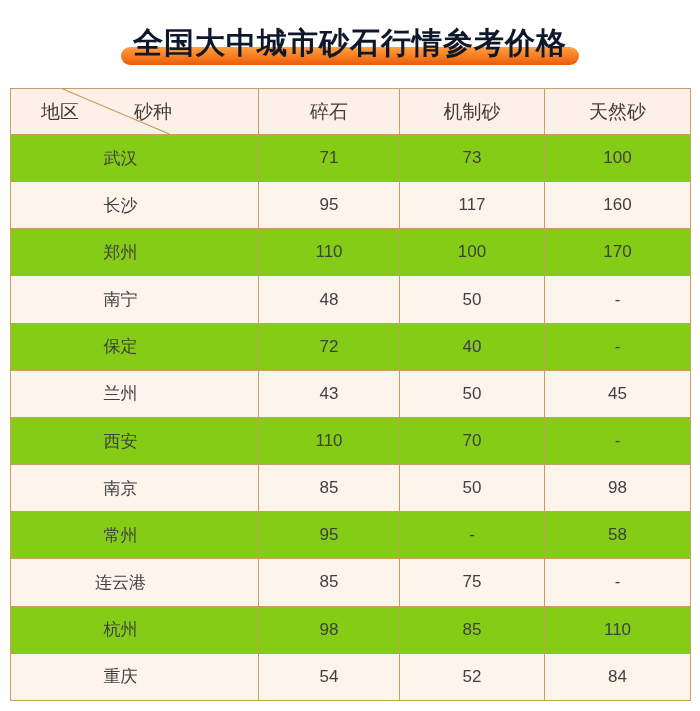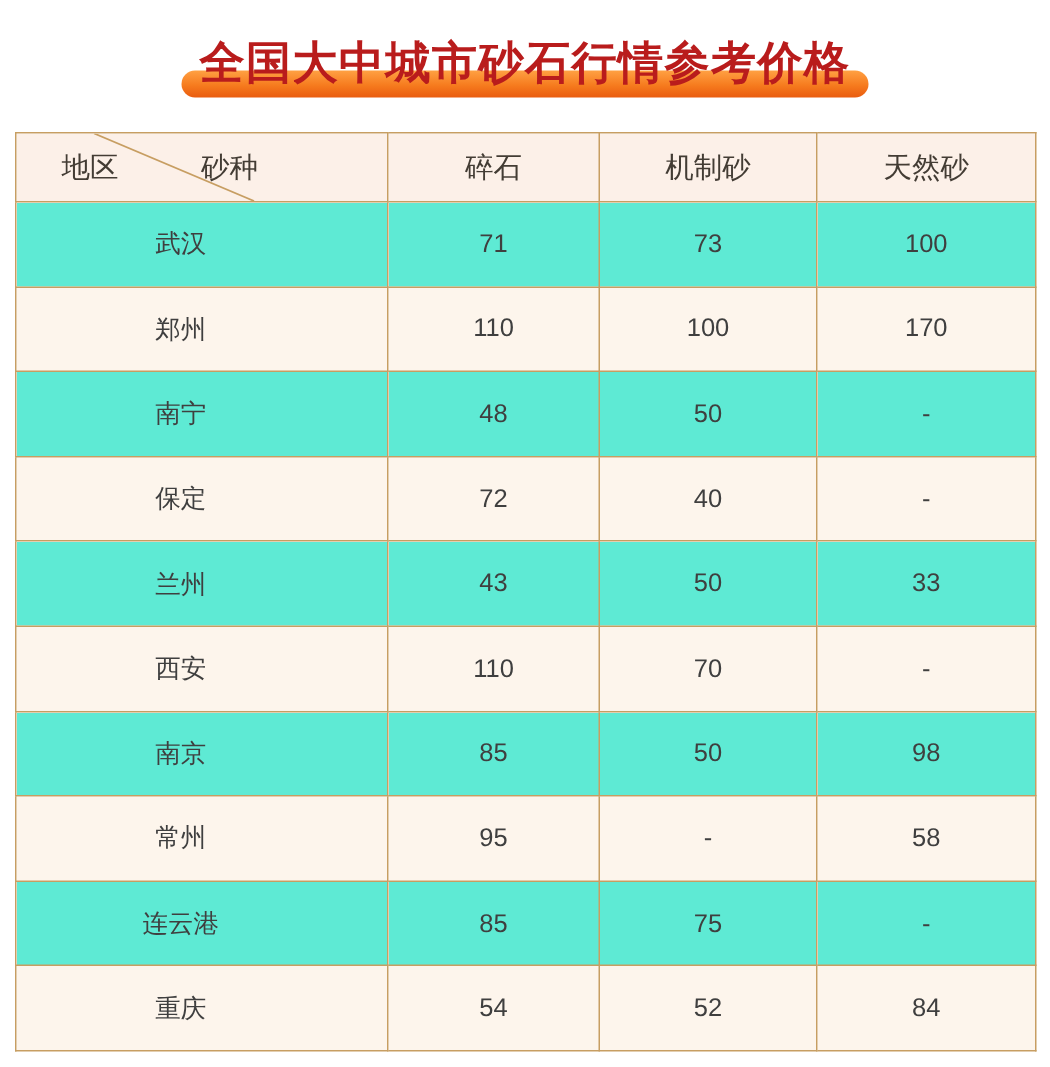--- a/index.html
+++ b/index.html
@@ -8,21 +8,21 @@
     font-family:"Liberation Sans","DejaVu Sans",sans-serif;
     -webkit-font-smoothing:antialiased;
   }
   
   .title-wrap{
     position:absolute;top:0;left:0;width:700px;height:70px;
     display:flex;align-items:flex-start;justify-content:center;
   }
   .title{
     position:relative;display:inline-block;margin-top:24px;
-    font-size:30px;font-weight:700;color:#b91c1c;letter-spacing:1px;
+    font-size:30px;font-weight:700;color:#0f172a;letter-spacing:1px;
     line-height:38px;white-space:nowrap;
   }
   .title .hl{
     position:absolute;left:-12px;right:-12px;bottom:-3px;height:18px;
     border-radius:10px;z-index:0;
     background:linear-gradient(180deg,#ffa143 0%,#f67b1e 55%,#e95c0f 100%);
   }
   .title .txt{position:relative;z-index:1;}
   
   .table-wrap{position:absolute;left:10px;top:88px;}
@@ -30,21 +30,21 @@
     border-collapse:collapse;table-layout:fixed;
     width:680px;height:613px;
   }
   th,td{
     border:1px solid #c79e62;text-align:center;vertical-align:middle;
     color:#3f3f3f;padding:0;overflow:hidden;
   }
   thead th{
     height:45px;background:#fcf0e8;font-size:19px;font-weight:400;color:#433c34;
   }
-  tbody td{font-size:17px;background:#5eead4;}
+  tbody td{font-size:17px;background:#84cc16;}
   tbody tr:nth-child(even) td{background:#fdf5ec;}
   td.city{padding-right:28px;}
   
   th.corner{position:relative;}
   th.corner svg{position:absolute;left:0;top:0;width:100%;height:100%;display:block;}
   .corner-label{
     position:absolute;top:50%;transform:translateY(-50%);
     font-size:19px;color:#433c34;white-space:nowrap;
   }
   .corner-region{left:30px;}
@@ -83,20 +83,26 @@
       </tr>
     </thead>
     <tbody>
       <tr>
         <td class="city">武汉</td>
         <td>71</td>
         <td>73</td>
         <td>100</td>
       </tr>
       <tr>
+        <td class="city">长沙</td>
+        <td>95</td>
+        <td>117</td>
+        <td>160</td>
+      </tr>
+      <tr>
         <td class="city">郑州</td>
         <td>110</td>
         <td>100</td>
         <td>170</td>
       </tr>
       <tr>
         <td class="city">南宁</td>
         <td>48</td>
         <td>50</td>
         <td>-</td>
@@ -104,21 +110,21 @@
       <tr>
         <td class="city">保定</td>
         <td>72</td>
         <td>40</td>
         <td>-</td>
       </tr>
       <tr>
         <td class="city">兰州</td>
         <td>43</td>
         <td>50</td>
-        <td>33</td>
+        <td>45</td>
       </tr>
       <tr>
         <td class="city">西安</td>
         <td>110</td>
         <td>70</td>
         <td>-</td>
       </tr>
       <tr>
         <td class="city">南京</td>
         <td>85</td>
@@ -131,20 +137,26 @@
         <td>-</td>
         <td>58</td>
       </tr>
       <tr>
         <td class="city">连云港</td>
         <td>85</td>
         <td>75</td>
         <td>-</td>
       </tr>
       <tr>
+        <td class="city">杭州</td>
+        <td>98</td>
+        <td>85</td>
+        <td>110</td>
+      </tr>
+      <tr>
         <td class="city">重庆</td>
         <td>54</td>
         <td>52</td>
         <td>84</td>
       </tr>
     </tbody>
   </table>
 </div>
 
 </body></html>

